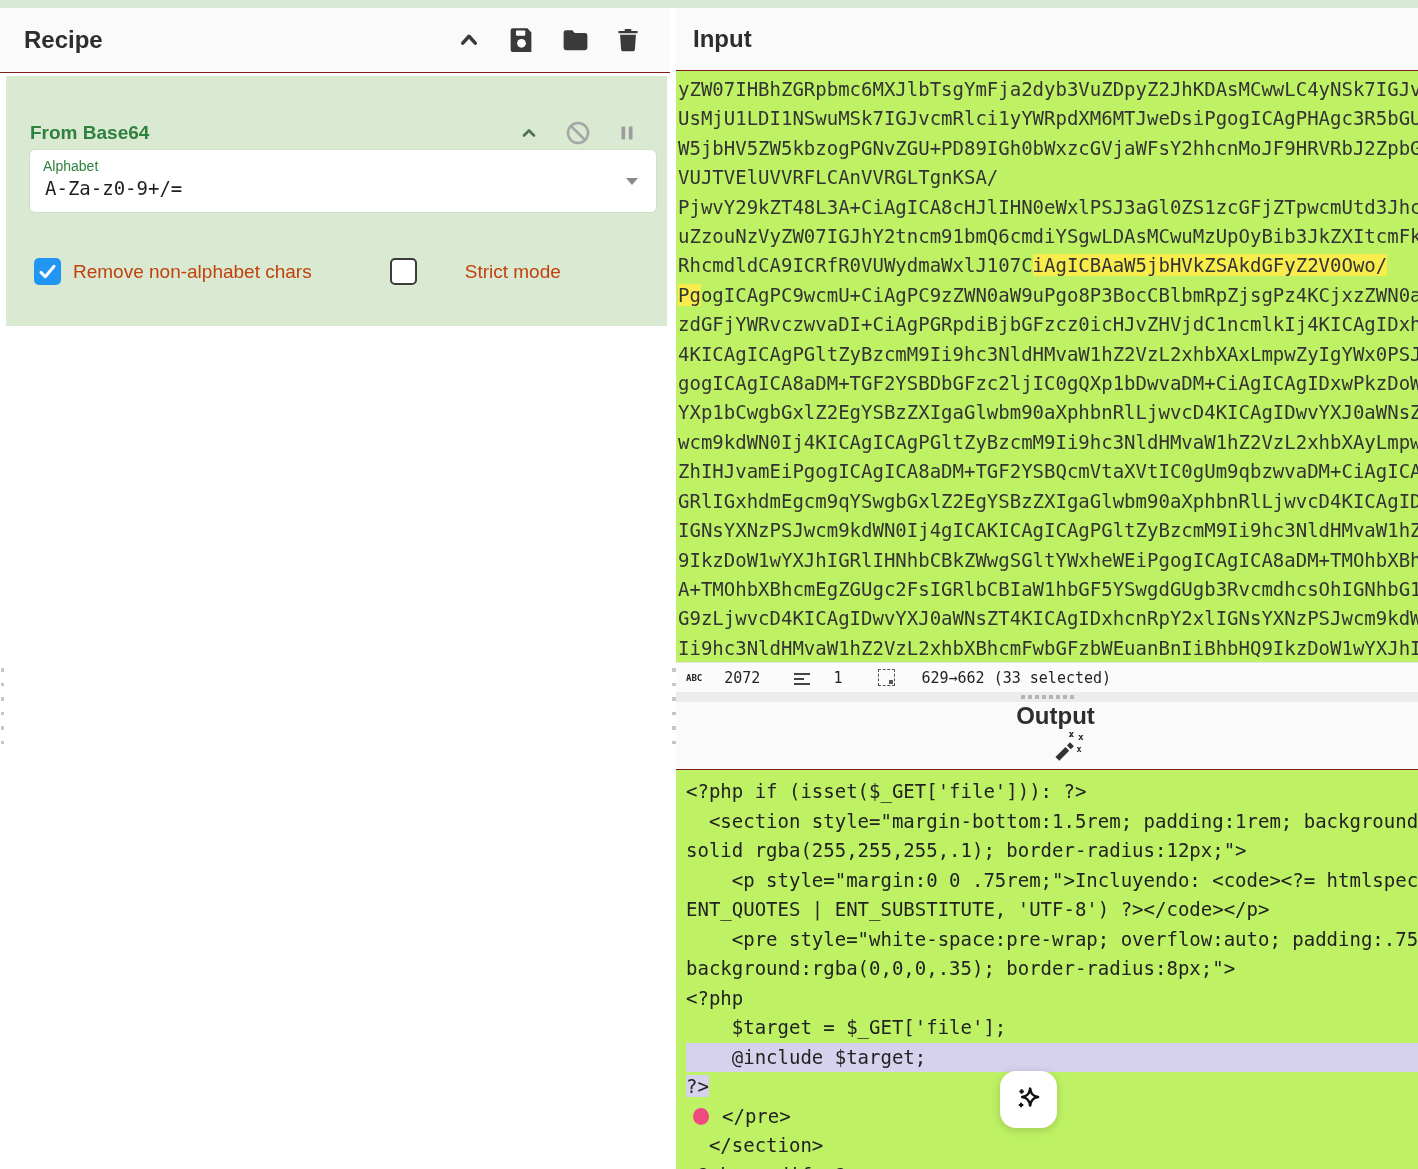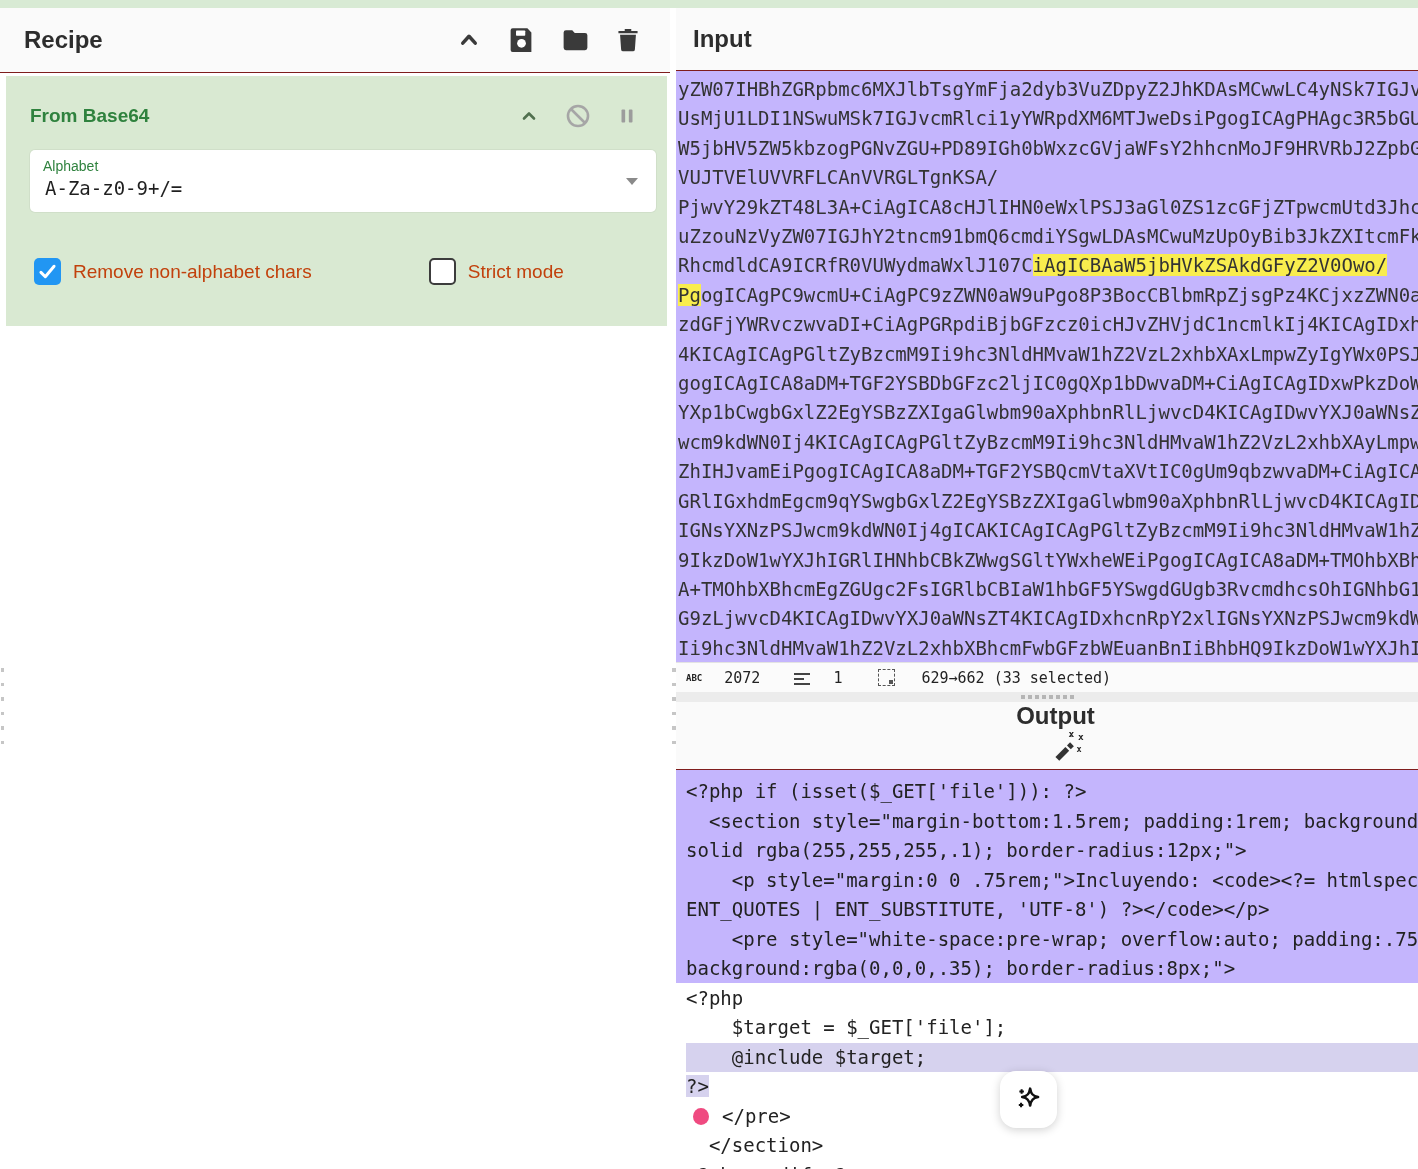--- a/index.html
+++ b/index.html
@@ -12,46 +12,46 @@
 
   
   #recipe-panel{position:absolute;left:0;top:8px;width:670px;height:1161px;background:#fff;}
   .panel-header{background:#fafafa;border-bottom:1px solid #7f1d1d;display:flex;align-items:center;}
   #recipe-header{height:64px;padding:0 26px 0 24px;}
   .panel-title{font-size:24px;font-weight:700;color:#2d2d2d;}
   #recipe-header .hdr-icons{margin-left:auto;display:flex;align-items:center;gap:21px;}
   .iconbtn{display:inline-flex;align-items:center;justify-content:center;width:32px;height:32px;cursor:pointer;}
 
   #op-block{position:absolute;left:6px;top:68px;width:661px;height:250px;background:#d9e9d2;}
-  #op-header{display:flex;align-items:center;padding:24px 24px 0 24px;}
+  #op-header{display:flex;align-items:center;padding:41px 24px 0 24px;}
   #op-title{font-size:19px;font-weight:700;color:#2f823e;}
   #op-header .op-icons{margin-left:auto;display:flex;align-items:center;gap:17px;}
 
   #alphabet-box{position:absolute;left:24px;top:74px;width:626px;height:62px;background:#fff;border-radius:5px;
                 box-shadow:0 0 0 1px rgba(0,0,0,0.04);}
   #alphabet-label{position:absolute;left:13px;top:8px;font-size:14px;color:#2f823e;}
   #alphabet-value{position:absolute;left:13px;top:26px;font-size:19px;color:#1f1f1f;background:transparent;border:none;outline:none;width:560px;}
   #alphabet-caret{position:absolute;right:18px;top:28px;width:0;height:0;
                   border-left:6px solid transparent;border-right:6px solid transparent;border-top:7px solid #8a8a8a;}
 
   .cb-row{position:absolute;left:28px;top:182px;width:620px;display:flex;align-items:center;}
   .cb-item{display:flex;align-items:center;cursor:pointer;}
   .checkbox{width:27px;height:27px;border-radius:5px;box-sizing:border-box;background:#fff;border:2.5px solid #3c3c3c;flex:0 0 auto;}
   .checkbox.checked{background:#2196f3;border:none;display:flex;align-items:center;justify-content:center;}
   .cb-label{font-size:19px;color:#c2410c;margin-left:12px;}
-  #cb-strict{margin-left:117px;}
+  #cb-strict{margin-left:78px;gap:36px;}
 
   
   .vdots{position:absolute;width:4px;}
   .vdots span{display:block;width:3.5px;height:3.5px;background:#c6c6c6;margin:0 0 11px 0;}
   #grip-left{left:0.5px;top:668px;}
   #grip-mid{left:672px;top:668px;}
 
   
-  #right-col{position:absolute;left:676px;top:8px;width:742px;height:975px;background:#c4b5fd;}
+  #right-col{position:absolute;left:676px;top:8px;width:742px;height:1161px;background:#bef264;}
   #input-header{height:62px;padding-left:17px;}
   #input-text{position:absolute;left:0;top:62px;width:742px;height:592px;overflow:hidden;
               font-size:19px;line-height:29.4px;color:#333;white-space:pre;padding:5px 0 0 2px;box-sizing:border-box;}
   .cl{white-space:pre;}
   .hl-y{background:#f9ed4e;}
   .hl-p{background:#d6d2ee;}
   .cl.full{background:#d6d2ee;width:742px;}
 
   #status-bar{position:absolute;left:0;top:654px;width:742px;height:30px;background:#fbfbfb;
               border-top:1px solid #e3e3e3;display:flex;align-items:center;gap:22px;padding-left:10px;box-sizing:border-box;

